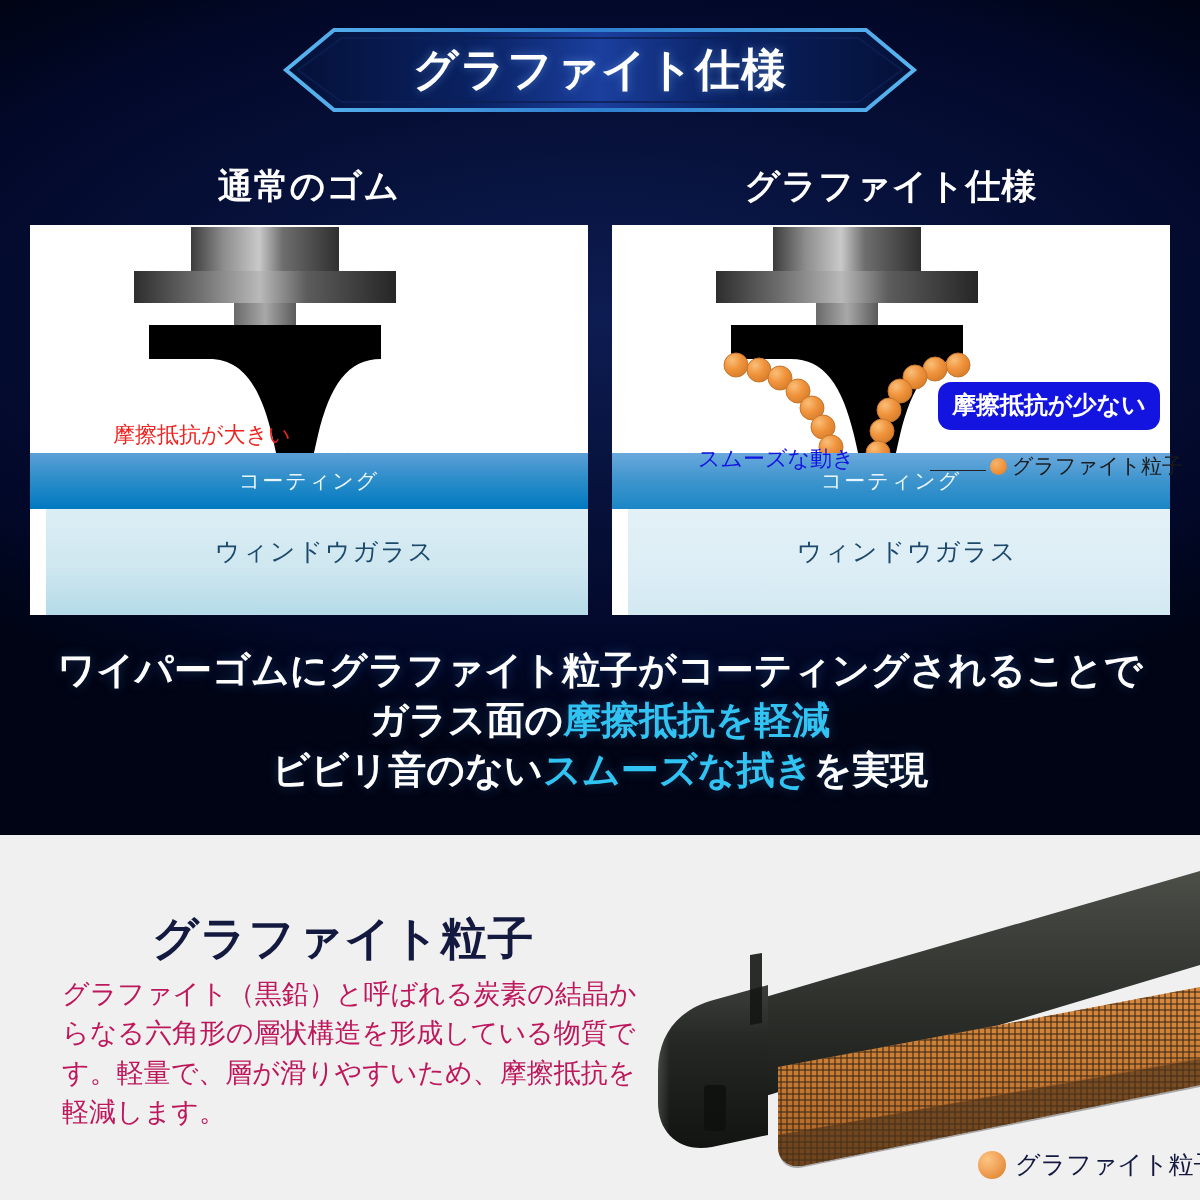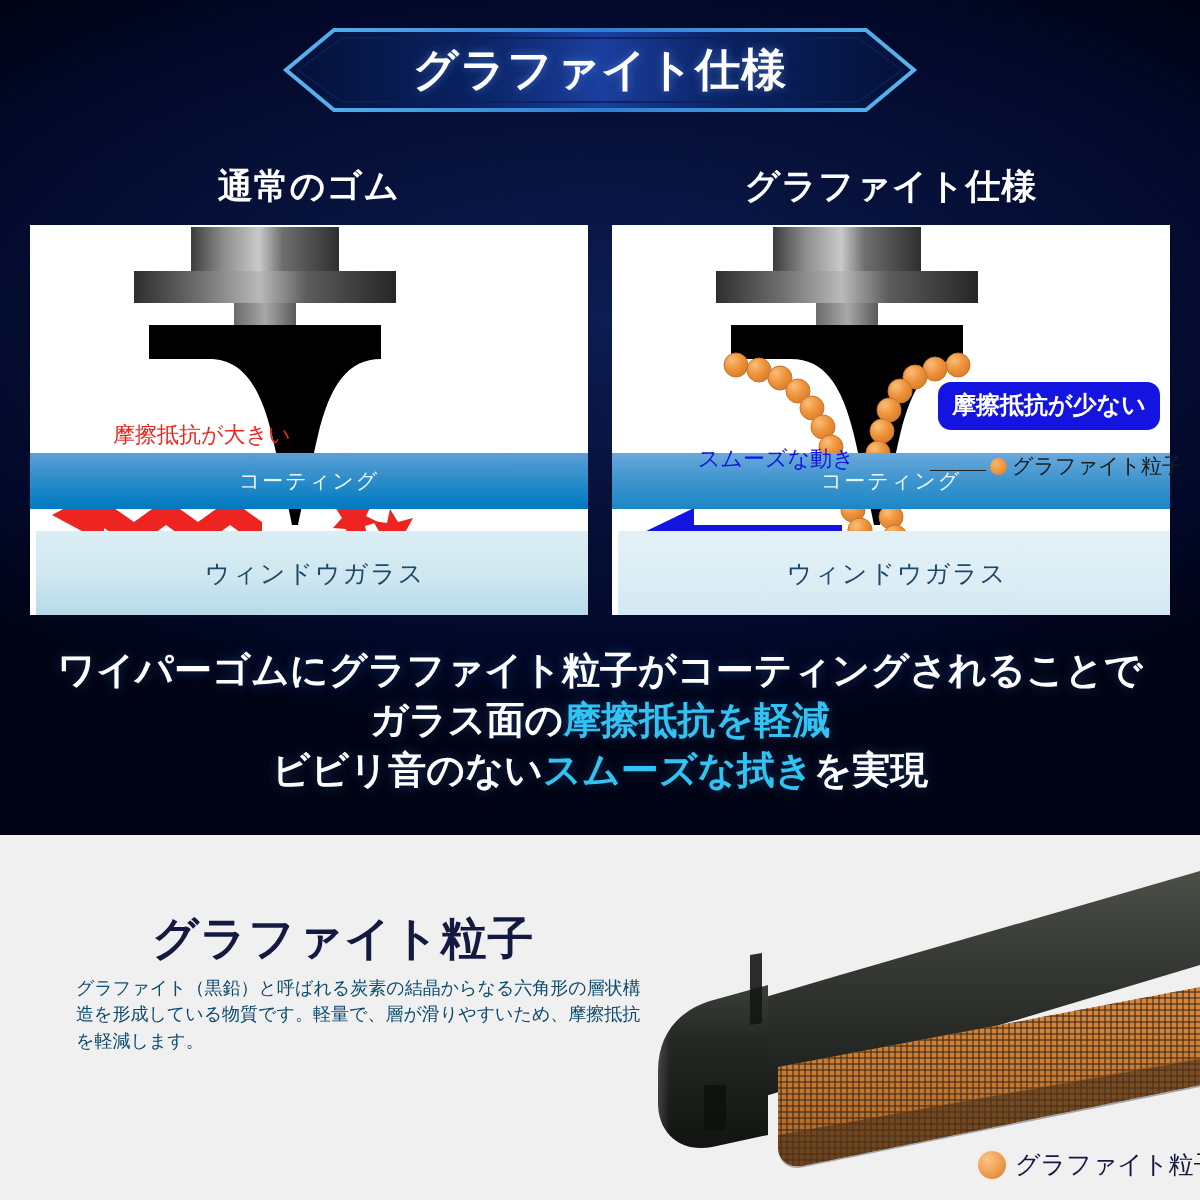--- a/index.html
+++ b/index.html
@@ -51,21 +51,21 @@
   .coating-layer{
     position:absolute; left:0; bottom:106px; width:100%; height:56px;
     background:linear-gradient(180deg,#5c9fd8 0%,#2e8ec9 45%,#0079c1 100%);
     display:flex; align-items:center; justify-content:center;
     color:#eaf6ff; font-size:21px; letter-spacing:2px;
   }
   #panel-right .coating-layer{
     background:linear-gradient(180deg,#6aa9dd 0%,#3d94cd 50%,#1b86c6 100%);
   }
   .glass-layer{
-    position:absolute; left:6px; bottom:0; width:100%; height:84px;
+    position:absolute; left:16px; bottom:0; width:100%; height:106px;
     background:linear-gradient(180deg,#dceef5 0%,#cfe7f0 55%,#b4dbe8 100%);
     display:flex; align-items:flex-start; justify-content:center;
     padding-top:26px;
     color:#1d4a6b; font-size:25px; letter-spacing:2px;
   }
   #panel-right .glass-layer{
     background:linear-gradient(180deg,#e3f1f7 0%,#dcedf5 60%,#d2e9f2 100%);
   }
 
   .blade-svg{ position:absolute; left:0; top:0; width:558px; height:390px; }
@@ -118,22 +118,22 @@
   
   #bottom-section{
     position:absolute; left:0; top:835px; width:1200px; height:365px;
     background:#f0f0f0;
   }
   #bottom-heading{
     position:absolute; left:152px; top:73px;
     font-size:46px; font-weight:bold; color:#14193f; letter-spacing:1px;
   }
   #bottom-body{
-    position:absolute; left:76px; top:140px; width:575px;
-    font-size:18px; line-height:1.46; color:#0c4a6e; letter-spacing:0px;
+    position:absolute; left:62px; top:140px; width:575px;
+    font-size:27px; line-height:1.46; color:#be185d; letter-spacing:0px;
   }
 
   
   #photo-wrap{ position:absolute; left:600px; top:0; width:600px; height:365px; overflow:hidden; }
   #photo-wrap svg{ display:block; width:600px; height:365px; }
 
   #bottom-legend{
     position:absolute; left:978px; top:1148px;
     display:flex; align-items:center; gap:9px;
     font-size:25px; color:#14193f; white-space:nowrap; z-index:5;

